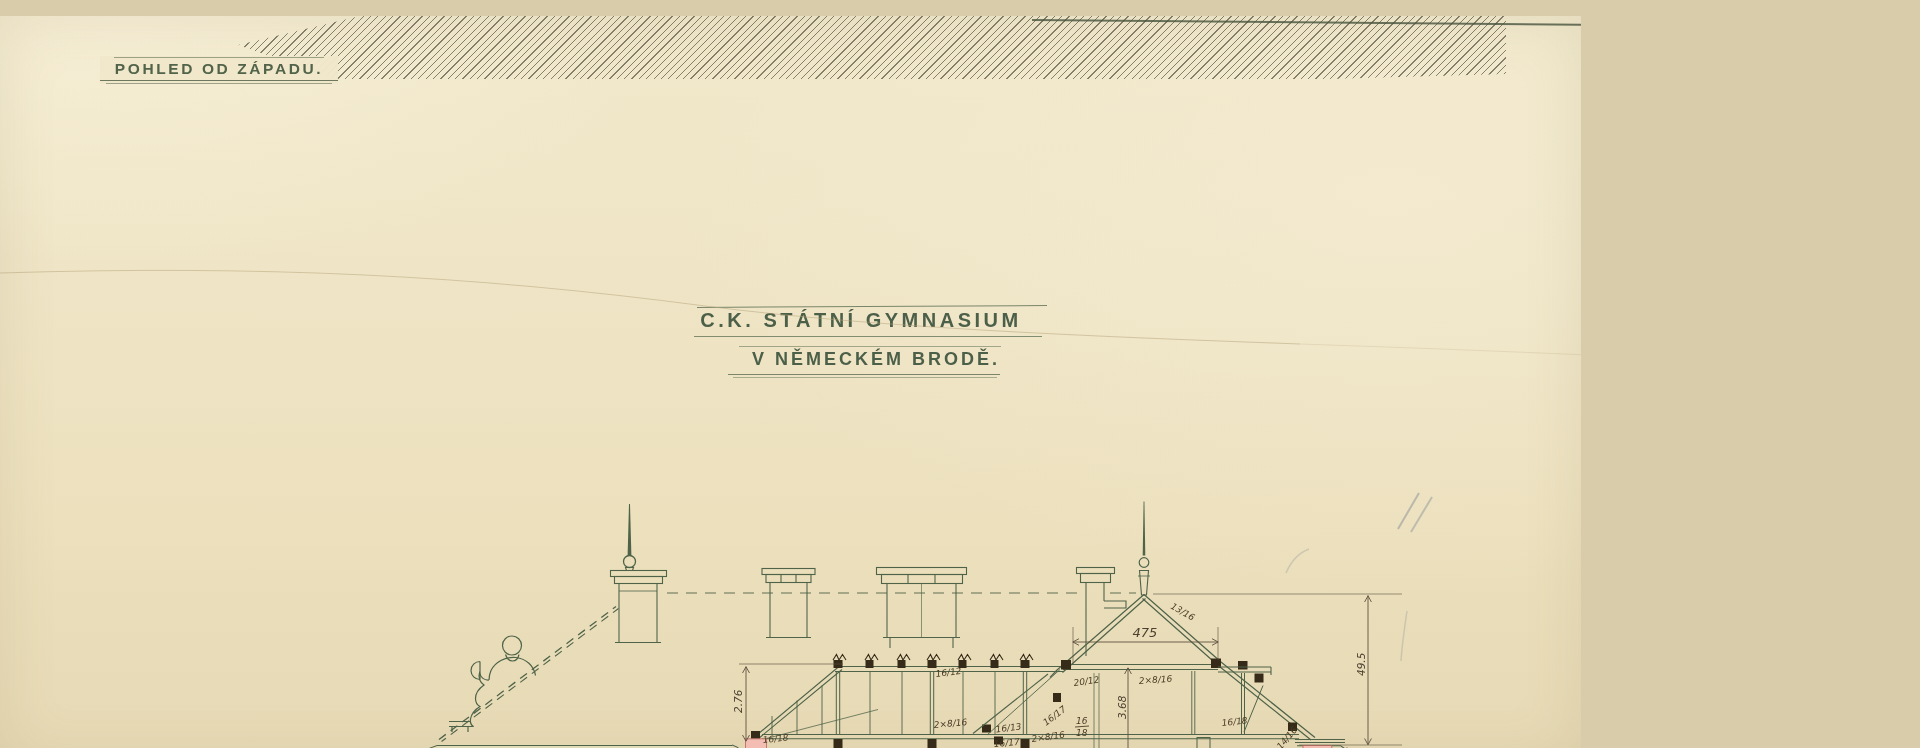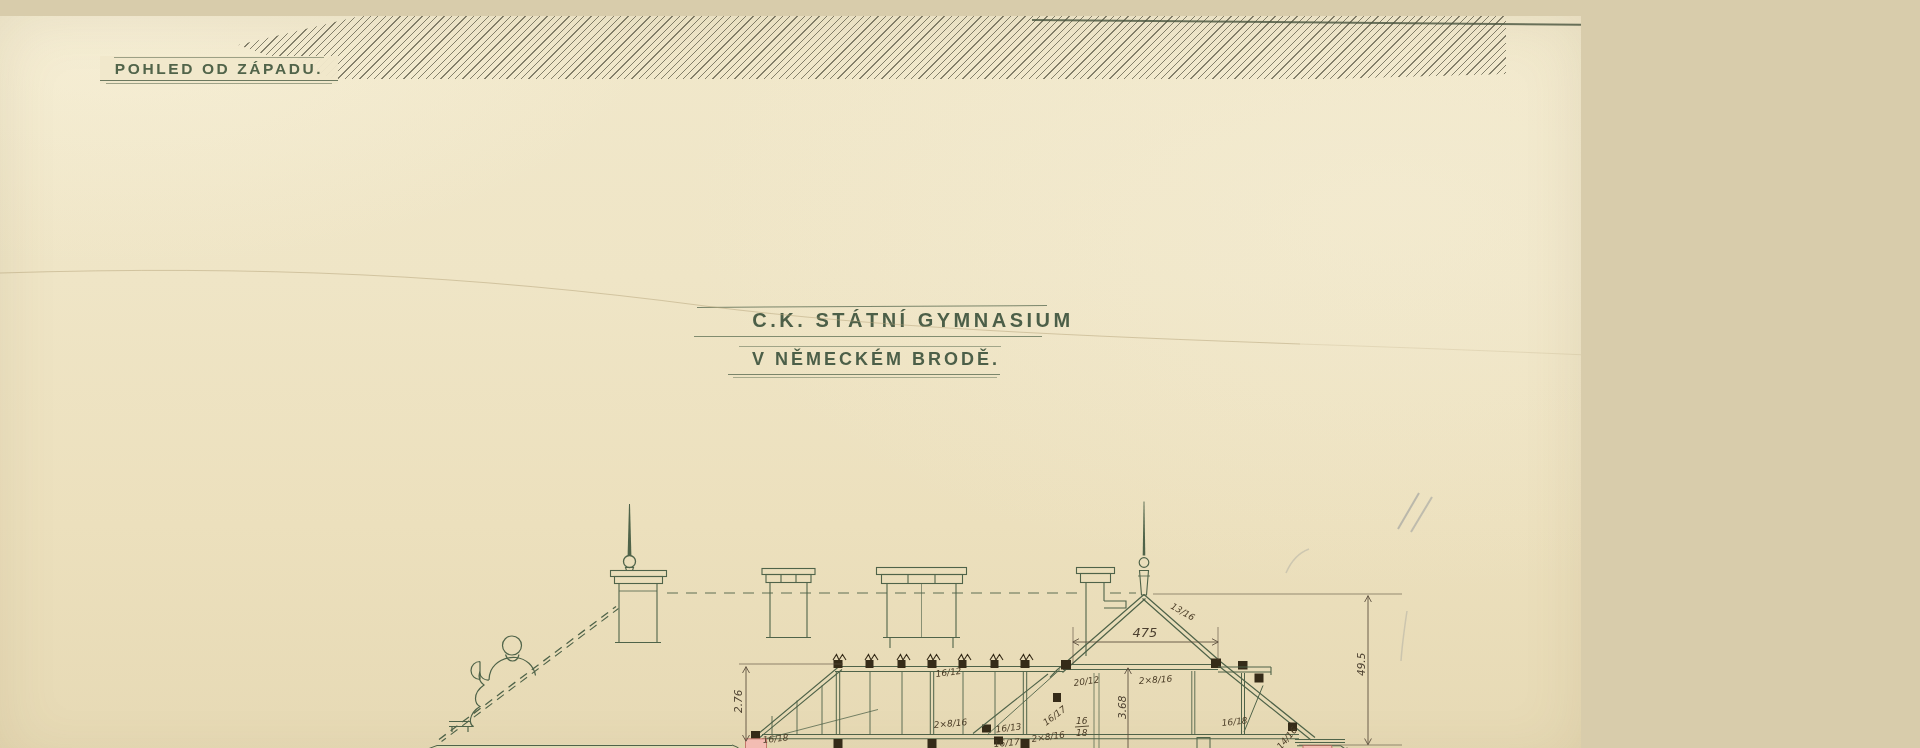--- a/index.html
+++ b/index.html
@@ -30,21 +30,21 @@
   .view-label .rule-top{height:1px;width:88%;margin:0 auto 2px auto;background:rgba(85,100,76,.55);}
   .view-label .txt{
     text-align:center;font-size:15.5px;font-weight:700;letter-spacing:2.6px;
     color:#51644a;line-height:18px;white-space:nowrap;
   }
   .view-label .rule-b1{height:1.4px;width:100%;margin-top:2px;background:rgba(75,92,68,.8);}
   .view-label .rule-b2{height:1px;width:95%;margin:2px auto 0 auto;background:rgba(75,92,68,.5);}
   
   .t-rule{position:absolute;background:#53664c;}
   .title-line{position:absolute;text-align:center;color:#4c5f48;font-weight:700;white-space:nowrap;}
-  #title1{left:740px;top:293px;width:346px;font-size:20px;letter-spacing:3.5px;}
+  #title1{left:688px;top:293px;width:346px;font-size:20px;letter-spacing:3.5px;}
   #title2{left:737px;top:333px;width:263px;font-size:18px;letter-spacing:3px;text-align:right;}
   svg{position:absolute;left:0;top:0;}
   svg text{font-family:"DejaVu Sans",sans-serif;font-style:italic;}
   .annot{fill:#4a3c26;font-size:9px;}
   .dim{fill:#4c4030;}
 </style>
 </head>
 <body>
 
 <div id="sheet">

